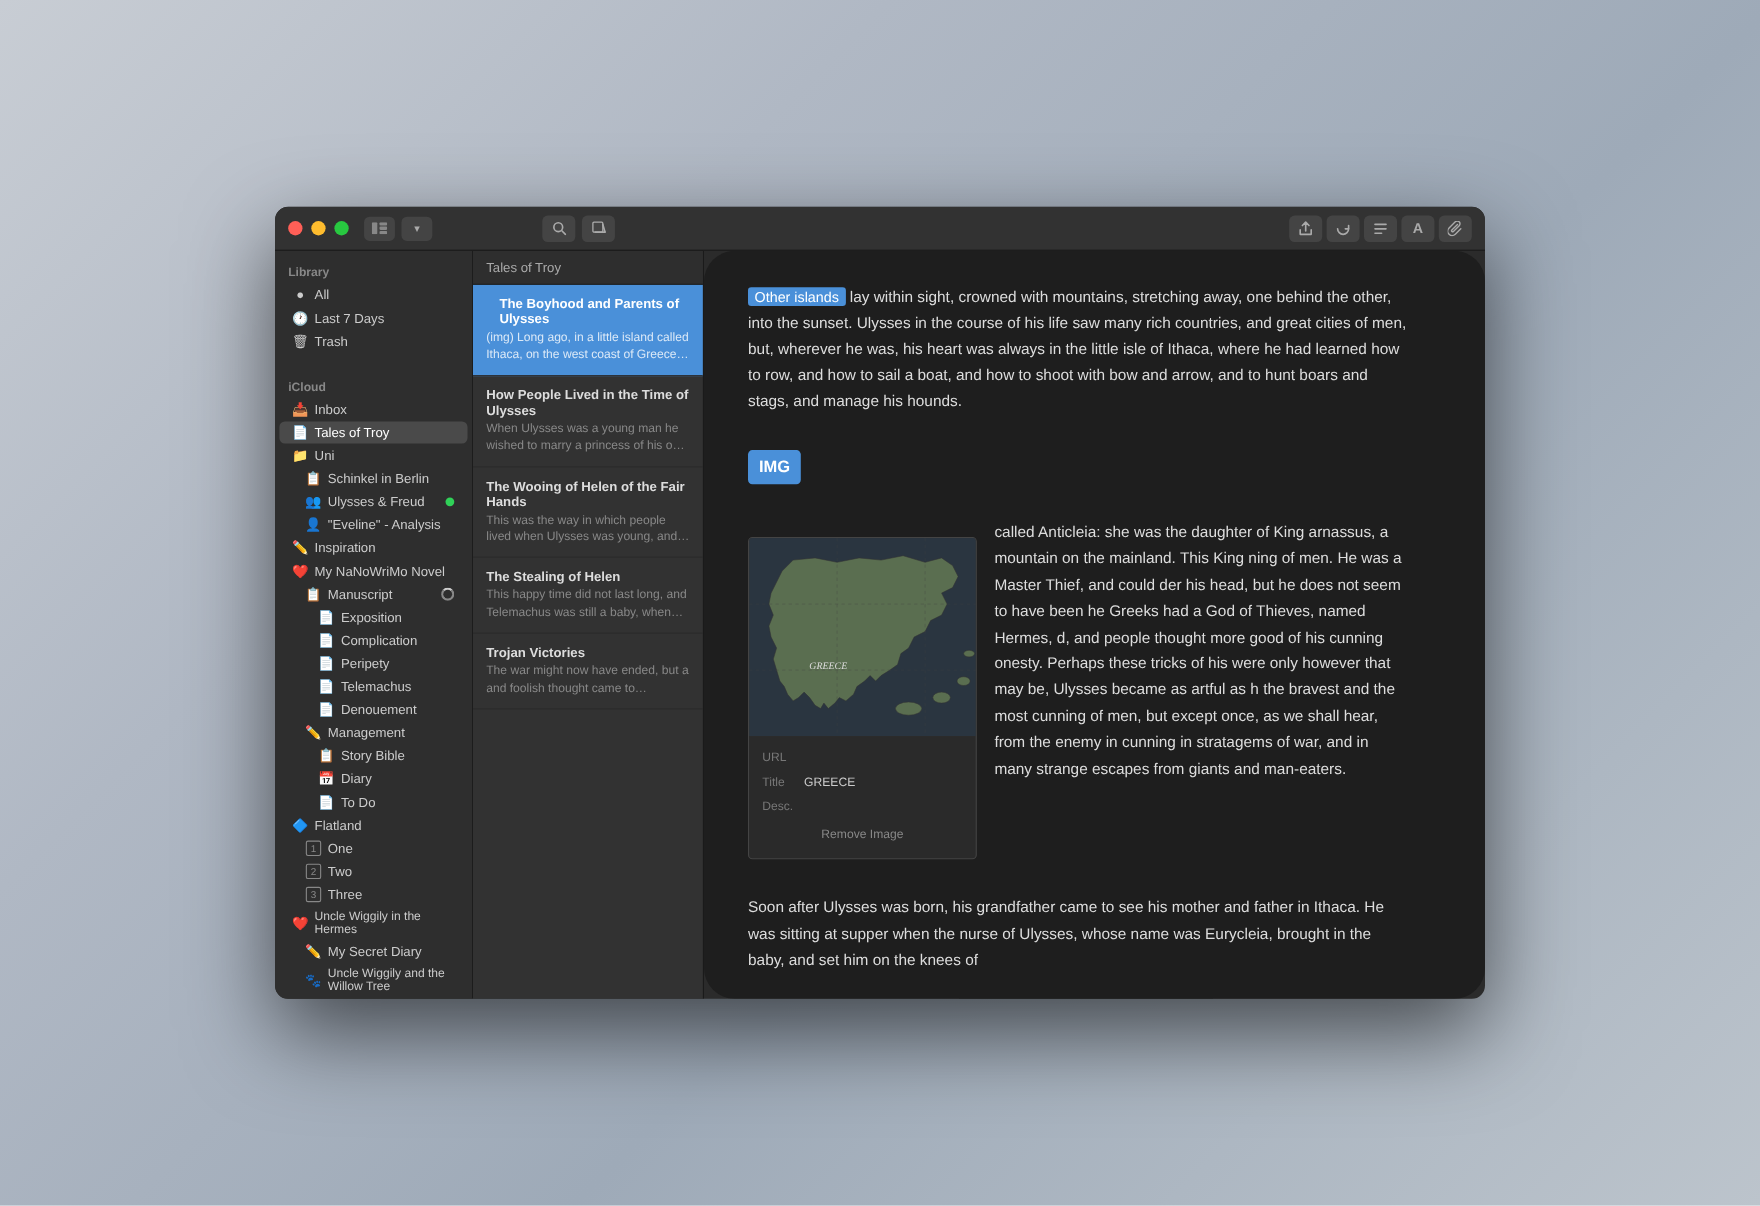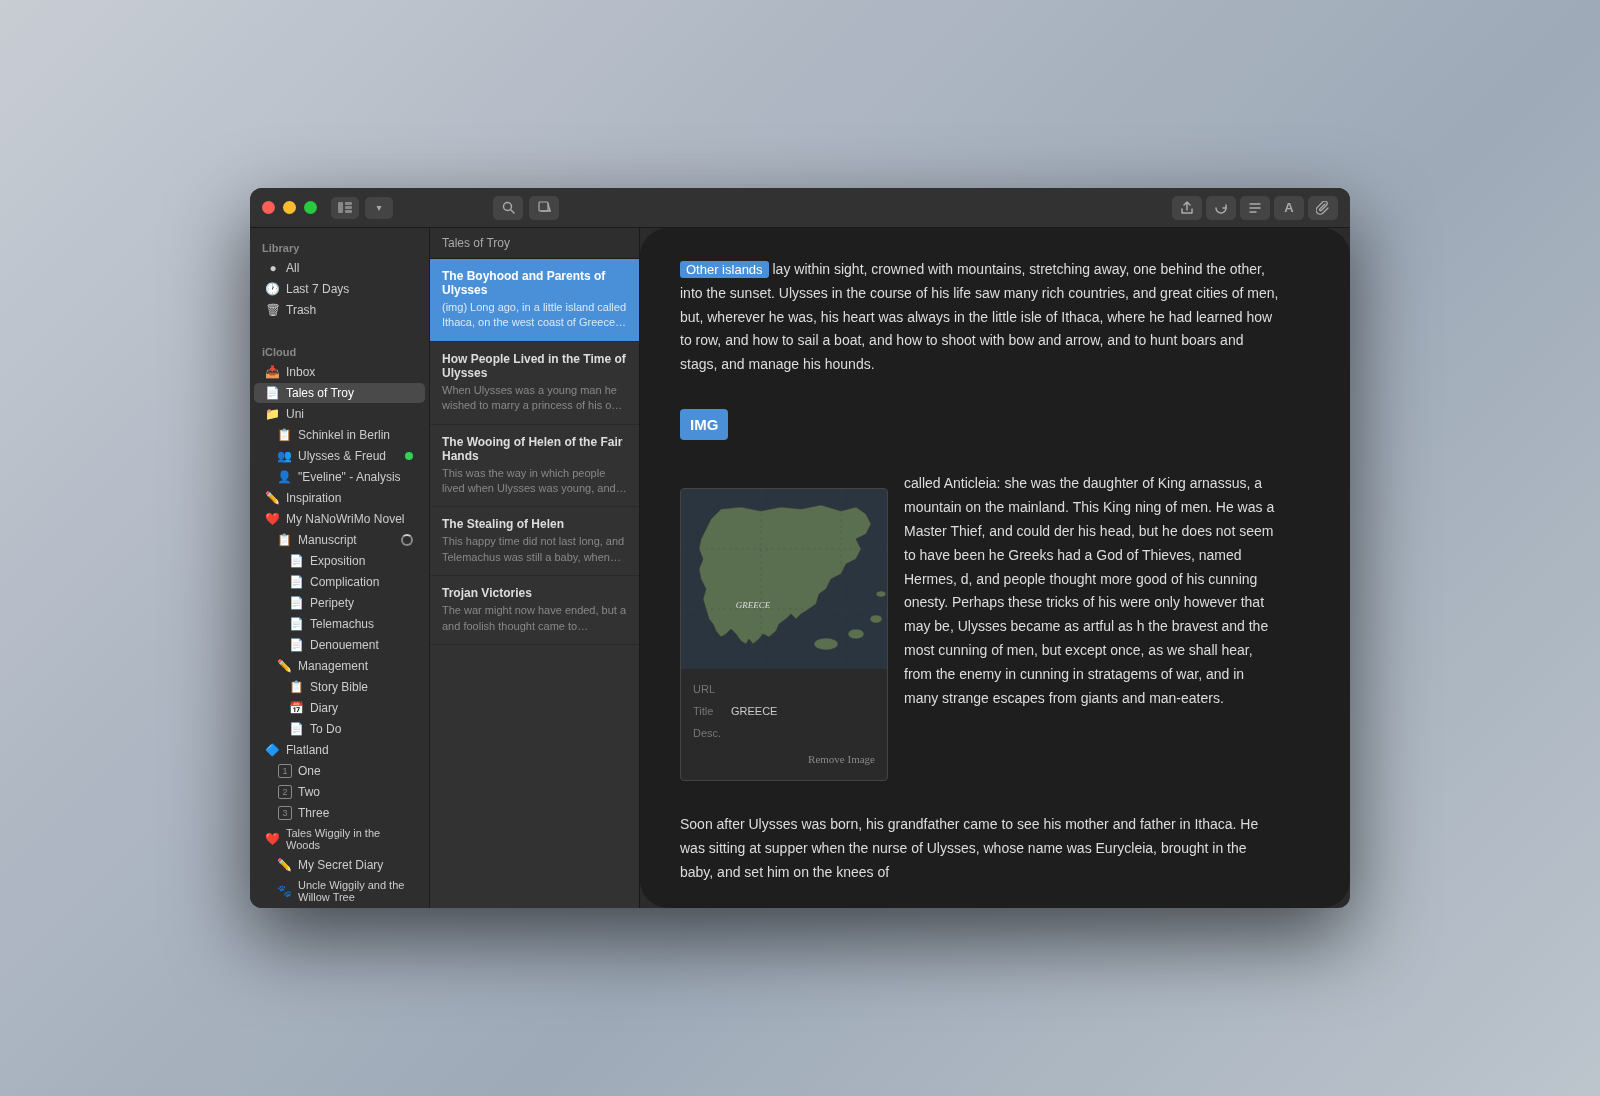--- a/index.html
+++ b/index.html
@@ -144,21 +144,21 @@
       align-items: center;
       justify-content: space-between;
     }
     .notes-list-header span { font-weight: 500; }
     .note-item {
       padding: 10px 12px;
       border-bottom: 1px solid #2a2a2a;
       cursor: pointer;
     }
     .note-item.active { background: #4a90d9; }
-    .note-item.active .note-title { color: #fff; }
+    .note-item.active .note-title { color: #fff; margin-left: 12px; }
     .note-item.active .note-preview { color: rgba(255,255,255,0.8); }
     .note-title { font-size: 12px; font-weight: 600; color: #ddd; margin-bottom: 3px; }
     .note-preview { font-size: 11px; color: #888; line-height: 1.4; display: -webkit-box; -webkit-line-clamp: 2; -webkit-box-orient: vertical; overflow: hidden; }
     
     .editor {
       flex: 1;
       background: #1e1e1e;
       overflow-y: auto;
       padding: 30px 40px;
       color: #ddd;
@@ -215,24 +215,23 @@
       display: flex;
       align-items: center;
       gap: 8px;
       margin: 3px 0;
     }
     .field-label { color: #777; width: 30px; }
     .field-value { color: #ccc; font-weight: 500; }
     .remove-image-btn {
       color: #888;
       font-size: 11px;
-      text-align: right;
+      text-align: center;
       padding: 4px 0;
       cursor: pointer;
-      font-family: Liberation Serif, serif;
     }
     .paragraph { margin-bottom: 16px; }
     
     .image-text-row {
       display: flex;
       gap: 16px;
       margin: 16px 0;
       align-items: flex-start;
     }
     .text-beside-image { flex: 1; color: #ddd; font-size: 14px; line-height: 1.7; }
@@ -408,21 +407,21 @@
       <div class="sidebar-item sidebar-item-indent">
         <span class="sidebar-item-icon" style="width:14px;height:14px;border:1px solid #888;border-radius:2px;font-size:9px;display:flex;align-items:center;justify-content:center;color:#888;">2</span>
         <span>Two</span>
       </div>
       <div class="sidebar-item sidebar-item-indent">
         <span class="sidebar-item-icon" style="width:14px;height:14px;border:1px solid #888;border-radius:2px;font-size:9px;display:flex;align-items:center;justify-content:center;color:#888;">3</span>
         <span>Three</span>
       </div>
       <div class="sidebar-item">
         <span class="sidebar-item-icon">❤️</span>
-        <span style="font-size:11px;">Tales Wiggily in the Woods</span>
+        <span style="font-size:11px;">Uncle Wiggily in the Hermes</span>
       </div>
       <div class="sidebar-item sidebar-item-indent">
         <span class="sidebar-item-icon">✏️</span>
         <span>My Secret Diary</span>
       </div>
       <div class="sidebar-item sidebar-item-indent">
         <span class="sidebar-item-icon">🐾</span>
         <span style="font-size:11px;">Uncle Wiggily and the Willow Tree</span>
       </div>
       <div class="sidebar-item sidebar-item-indent">

